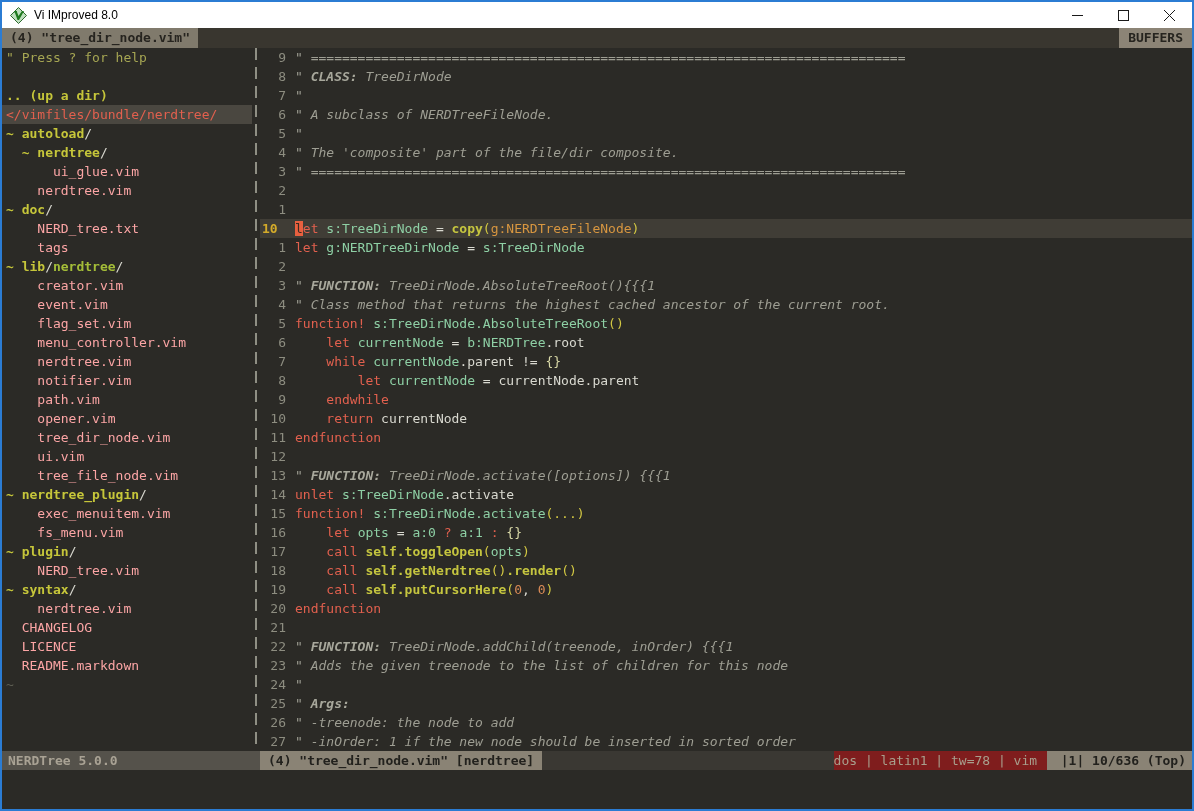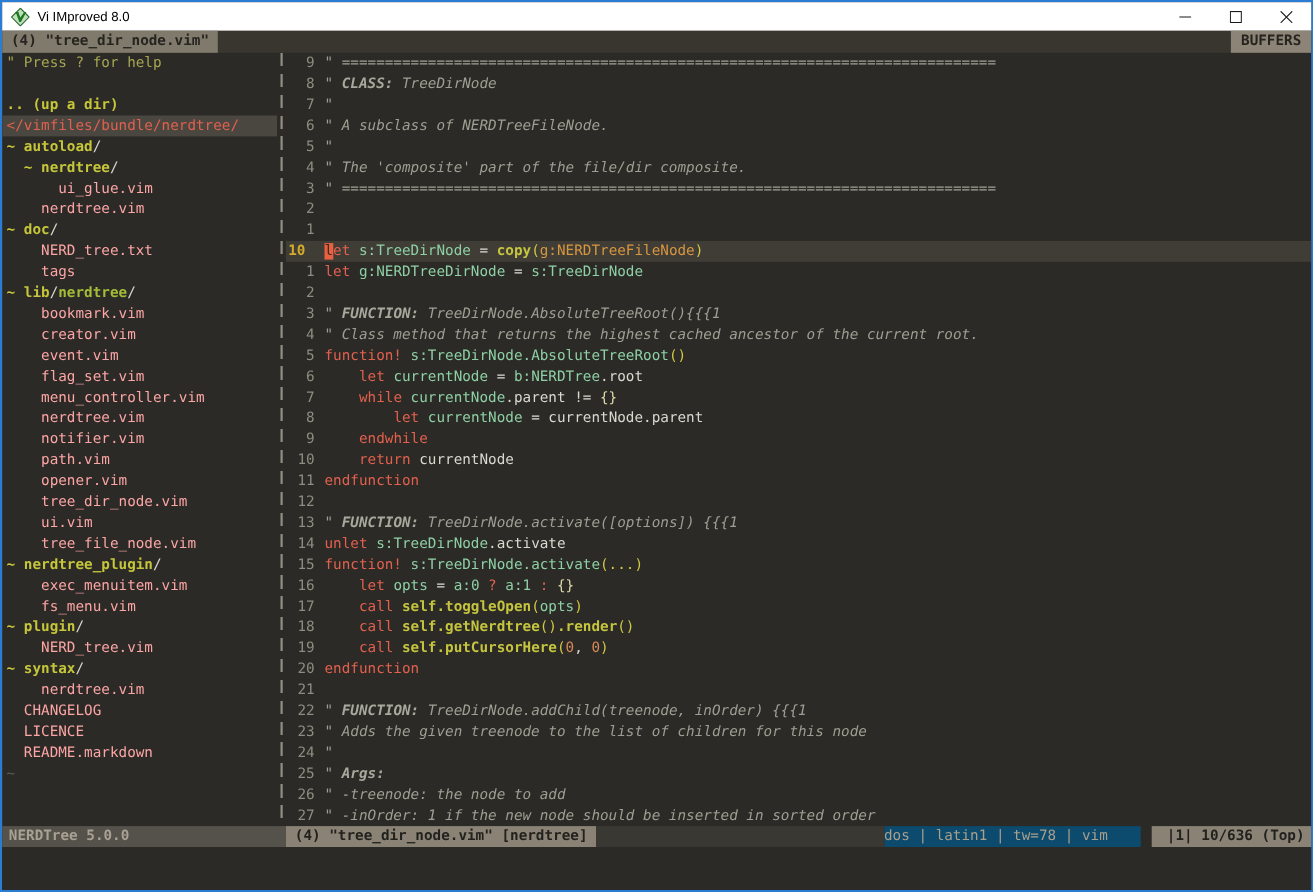--- a/index.html
+++ b/index.html
@@ -60,22 +60,22 @@
   .seg-q  { color:#d79640; }
   .seg-n  { color:#d98a56; }
   .seg-w  { color:#d9d9d0; }
   .seg-br { color:#dadaa8; }
   .seg-cur{ background:#e8603f; color:#3a2a22; }
   
   .statusline { height:19px; display:flex; flex:0 0 auto; line-height:19px; white-space:pre; }
   .st-left  { width:258px; flex:0 0 auto; background:#55524b; color:#a9a294; font-weight:bold; padding-left:6px; }
   .st-active{ background:#8a8375; color:#22211d; font-weight:bold; padding:0 8px; }
   .st-mid   { flex:1; background:#3a3833; }
-  .st-info  { background:#0c4a6e; color:#a89f8d; padding-right:22px; }
-  .st-pos   { background:#8a8375; color:#22211d; font-weight:bold; padding:0 6px;margin-left:10px; }
+  .st-info  { background:#7f1d1d; color:#a89f8d; padding-right:2px; }
+  .st-pos   { background:#8a8375; color:#22211d; font-weight:bold; padding:0 6px; }
   
   .cmdline { height:39px; background:#2b2a26; flex:0 0 auto; }
 </style>
 </head>
 <body>
 
 <div class="window">
 
   <div class="titlebar">
     <span class="vim-icon">
@@ -118,21 +118,20 @@
         <div class="s-row"><span class="s-dir">.. (up a dir)</span></div>
         <div class="s-row hl"><span class="s-root">&lt;/vimfiles/bundle/nerdtree/</span></div>
         <div class="s-row"><span class="s-dir">~ autoload</span><span class="s-slash">/</span></div>
         <div class="s-row"><span class="s-dir">  ~ nerdtree</span><span class="s-slash">/</span></div>
         <div class="s-row"><span class="s-file">      ui_glue.vim</span></div>
         <div class="s-row"><span class="s-file">    nerdtree.vim</span></div>
         <div class="s-row"><span class="s-dir">~ doc</span><span class="s-slash">/</span></div>
         <div class="s-row"><span class="s-file">    NERD_tree.txt</span></div>
         <div class="s-row"><span class="s-file">    tags</span></div>
         <div class="s-row"><span class="s-dir">~ lib</span><span class="s-slash">/</span><span class="s-dir2">nerdtree</span><span class="s-slash">/</span></div>
-        <div class="s-row"><span class="s-file">    bookmark.vim</span></div>
         <div class="s-row"><span class="s-file">    creator.vim</span></div>
         <div class="s-row"><span class="s-file">    event.vim</span></div>
         <div class="s-row"><span class="s-file">    flag_set.vim</span></div>
         <div class="s-row"><span class="s-file">    menu_controller.vim</span></div>
         <div class="s-row"><span class="s-file">    nerdtree.vim</span></div>
         <div class="s-row"><span class="s-file">    notifier.vim</span></div>
         <div class="s-row"><span class="s-file">    path.vim</span></div>
         <div class="s-row"><span class="s-file">    opener.vim</span></div>
         <div class="s-row"><span class="s-file">    tree_dir_node.vim</span></div>
         <div class="s-row"><span class="s-file">    ui.vim</span></div>

